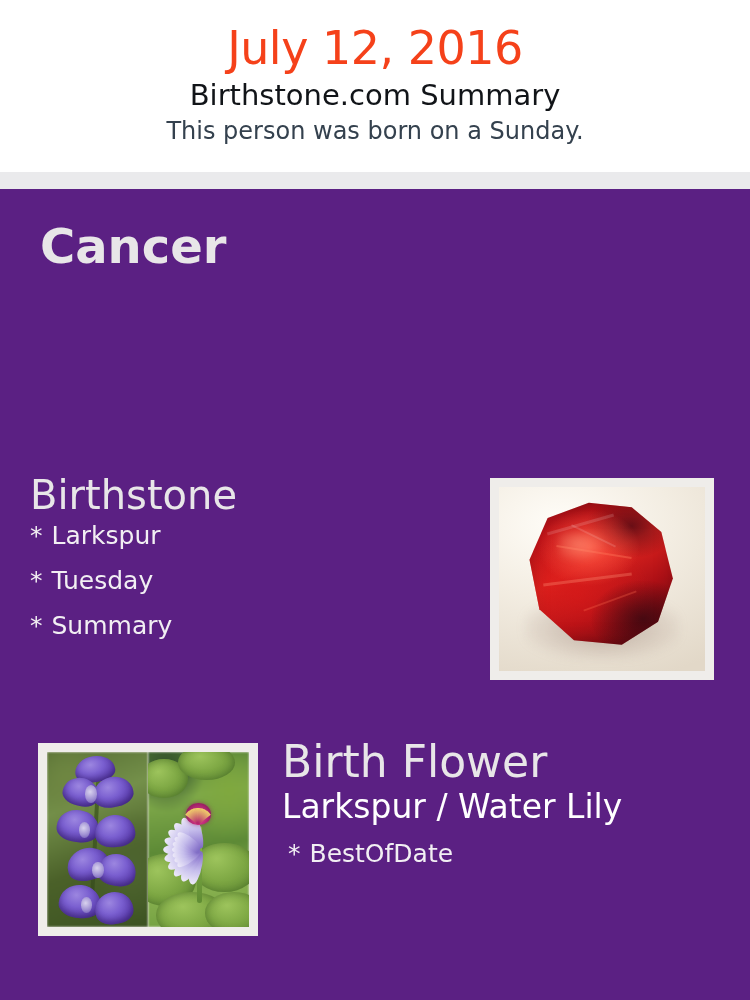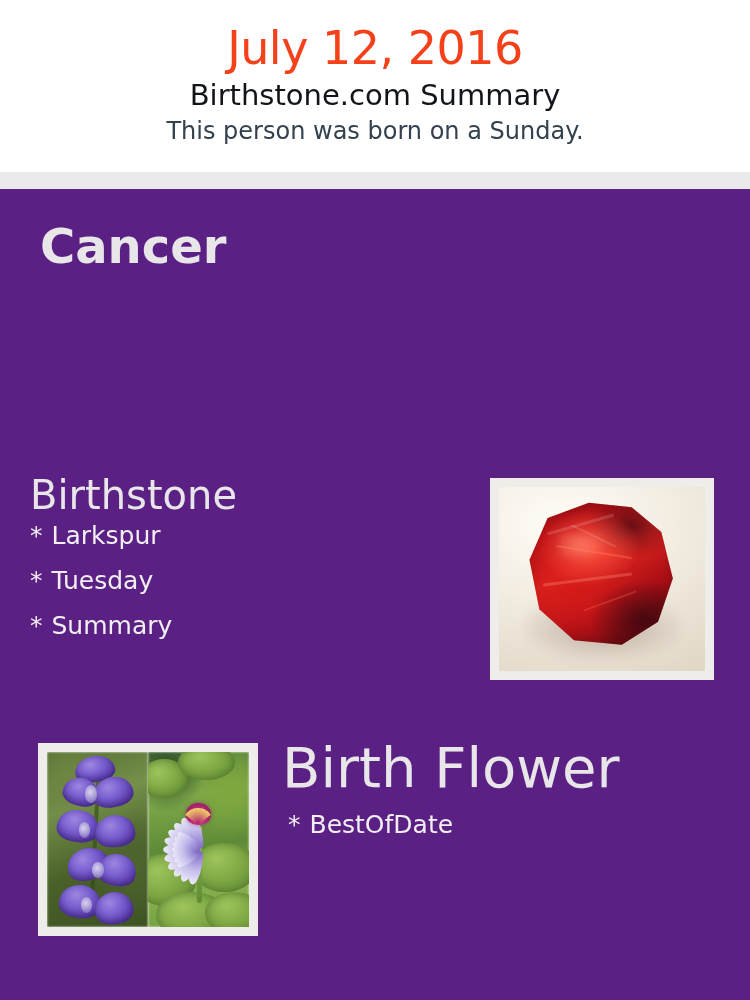--- a/index.html
+++ b/index.html
@@ -302,21 +302,21 @@
     transform-origin: 50% 100%;
     background: linear-gradient(180deg, #F2D36A 0%, #B3256F 100%);
   }
 
   
   .flower-block {
     position: absolute;
     left: 282px; top: 551px;
     width: 440px;
   }
-  .flower-block .section-title { font-size: 56px; }
+  .flower-block .section-title { font-size: 44px; }
   .flower-block .section-subtitle { font-size: 33px; }
   .flower-block .trait-list { padding-top: 16px; padding-left: 6px; }
 </style>
 </head>
 <body>
 
 <div class="page">
 
   <div class="header">
     <h1 class="header-date">July 12, 2016</h1>
@@ -341,20 +341,21 @@
           <span class="trait-star">*</span><span>Tuesday</span>
         </li>
         <li class="trait-item">
           <span class="trait-star">*</span><span>Summary</span>
         </li>
       </ul>
     </div>
 
     <div class="flower-block">
       <h2 class="section-title">Birth Flower</h2>
+      <div class="section-subtitle">Larkspur / Water Lily</div>
       <ul class="trait-list">
         <li class="trait-item">
           <span class="trait-star">*</span><span>BestOfDate</span>
         </li>
       </ul>
     </div>
   </div>
 
   <div class="photo-frame frame-ruby">
     <div class="photo-inner">

